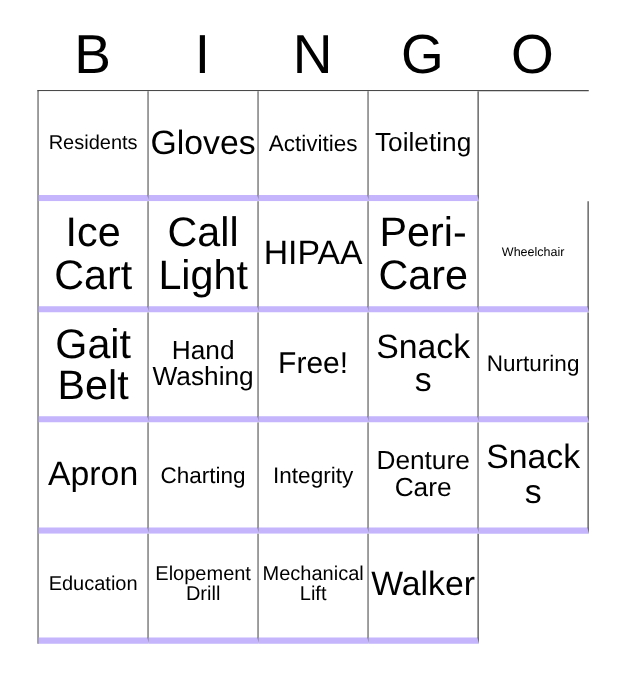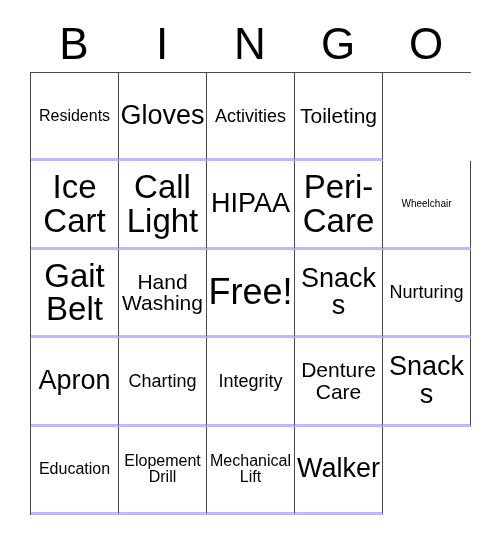--- a/index.html
+++ b/index.html
@@ -58,21 +58,21 @@
   }
   .bingo-row:last-child {
     height: 88.4px;
   }
   .bingo-cell {
     position: relative;
     flex: 0 0 88px;
     width: 88px;
     height: 100%;
     border-right: 1px solid #4a4a4a;
-    border-bottom: 3px solid #c4b5fd;
+    border-bottom: 5px solid #c4b5fd;
     box-sizing: border-box;
     display: flex;
     align-items: center;
     justify-content: center;
     overflow: hidden;
     background: #fff;
   }
   .cell-text {
     display: block;
     width: 100%;
@@ -85,21 +85,21 @@
     hyphens: none;
   }
 
   
   .s-xs  { font-size: 10px; }
   .s-sm  { font-size: 16px; }
   .s-md  { font-size: 18px; }
   .s-lg  { font-size: 21px; }
   .s-xl  { font-size: 27px; }
   .s-xxl { font-size: 33px; }
-  .s-free{ font-size: 36px; }
+  .s-free{ font-size: 24px; }
 </style>
 </head>
 <body>
 
 <div id="card">
 
   <div id="header">
     <div class="header-letter">B</div>
     <div class="header-letter">I</div>
     <div class="header-letter">N</div>

